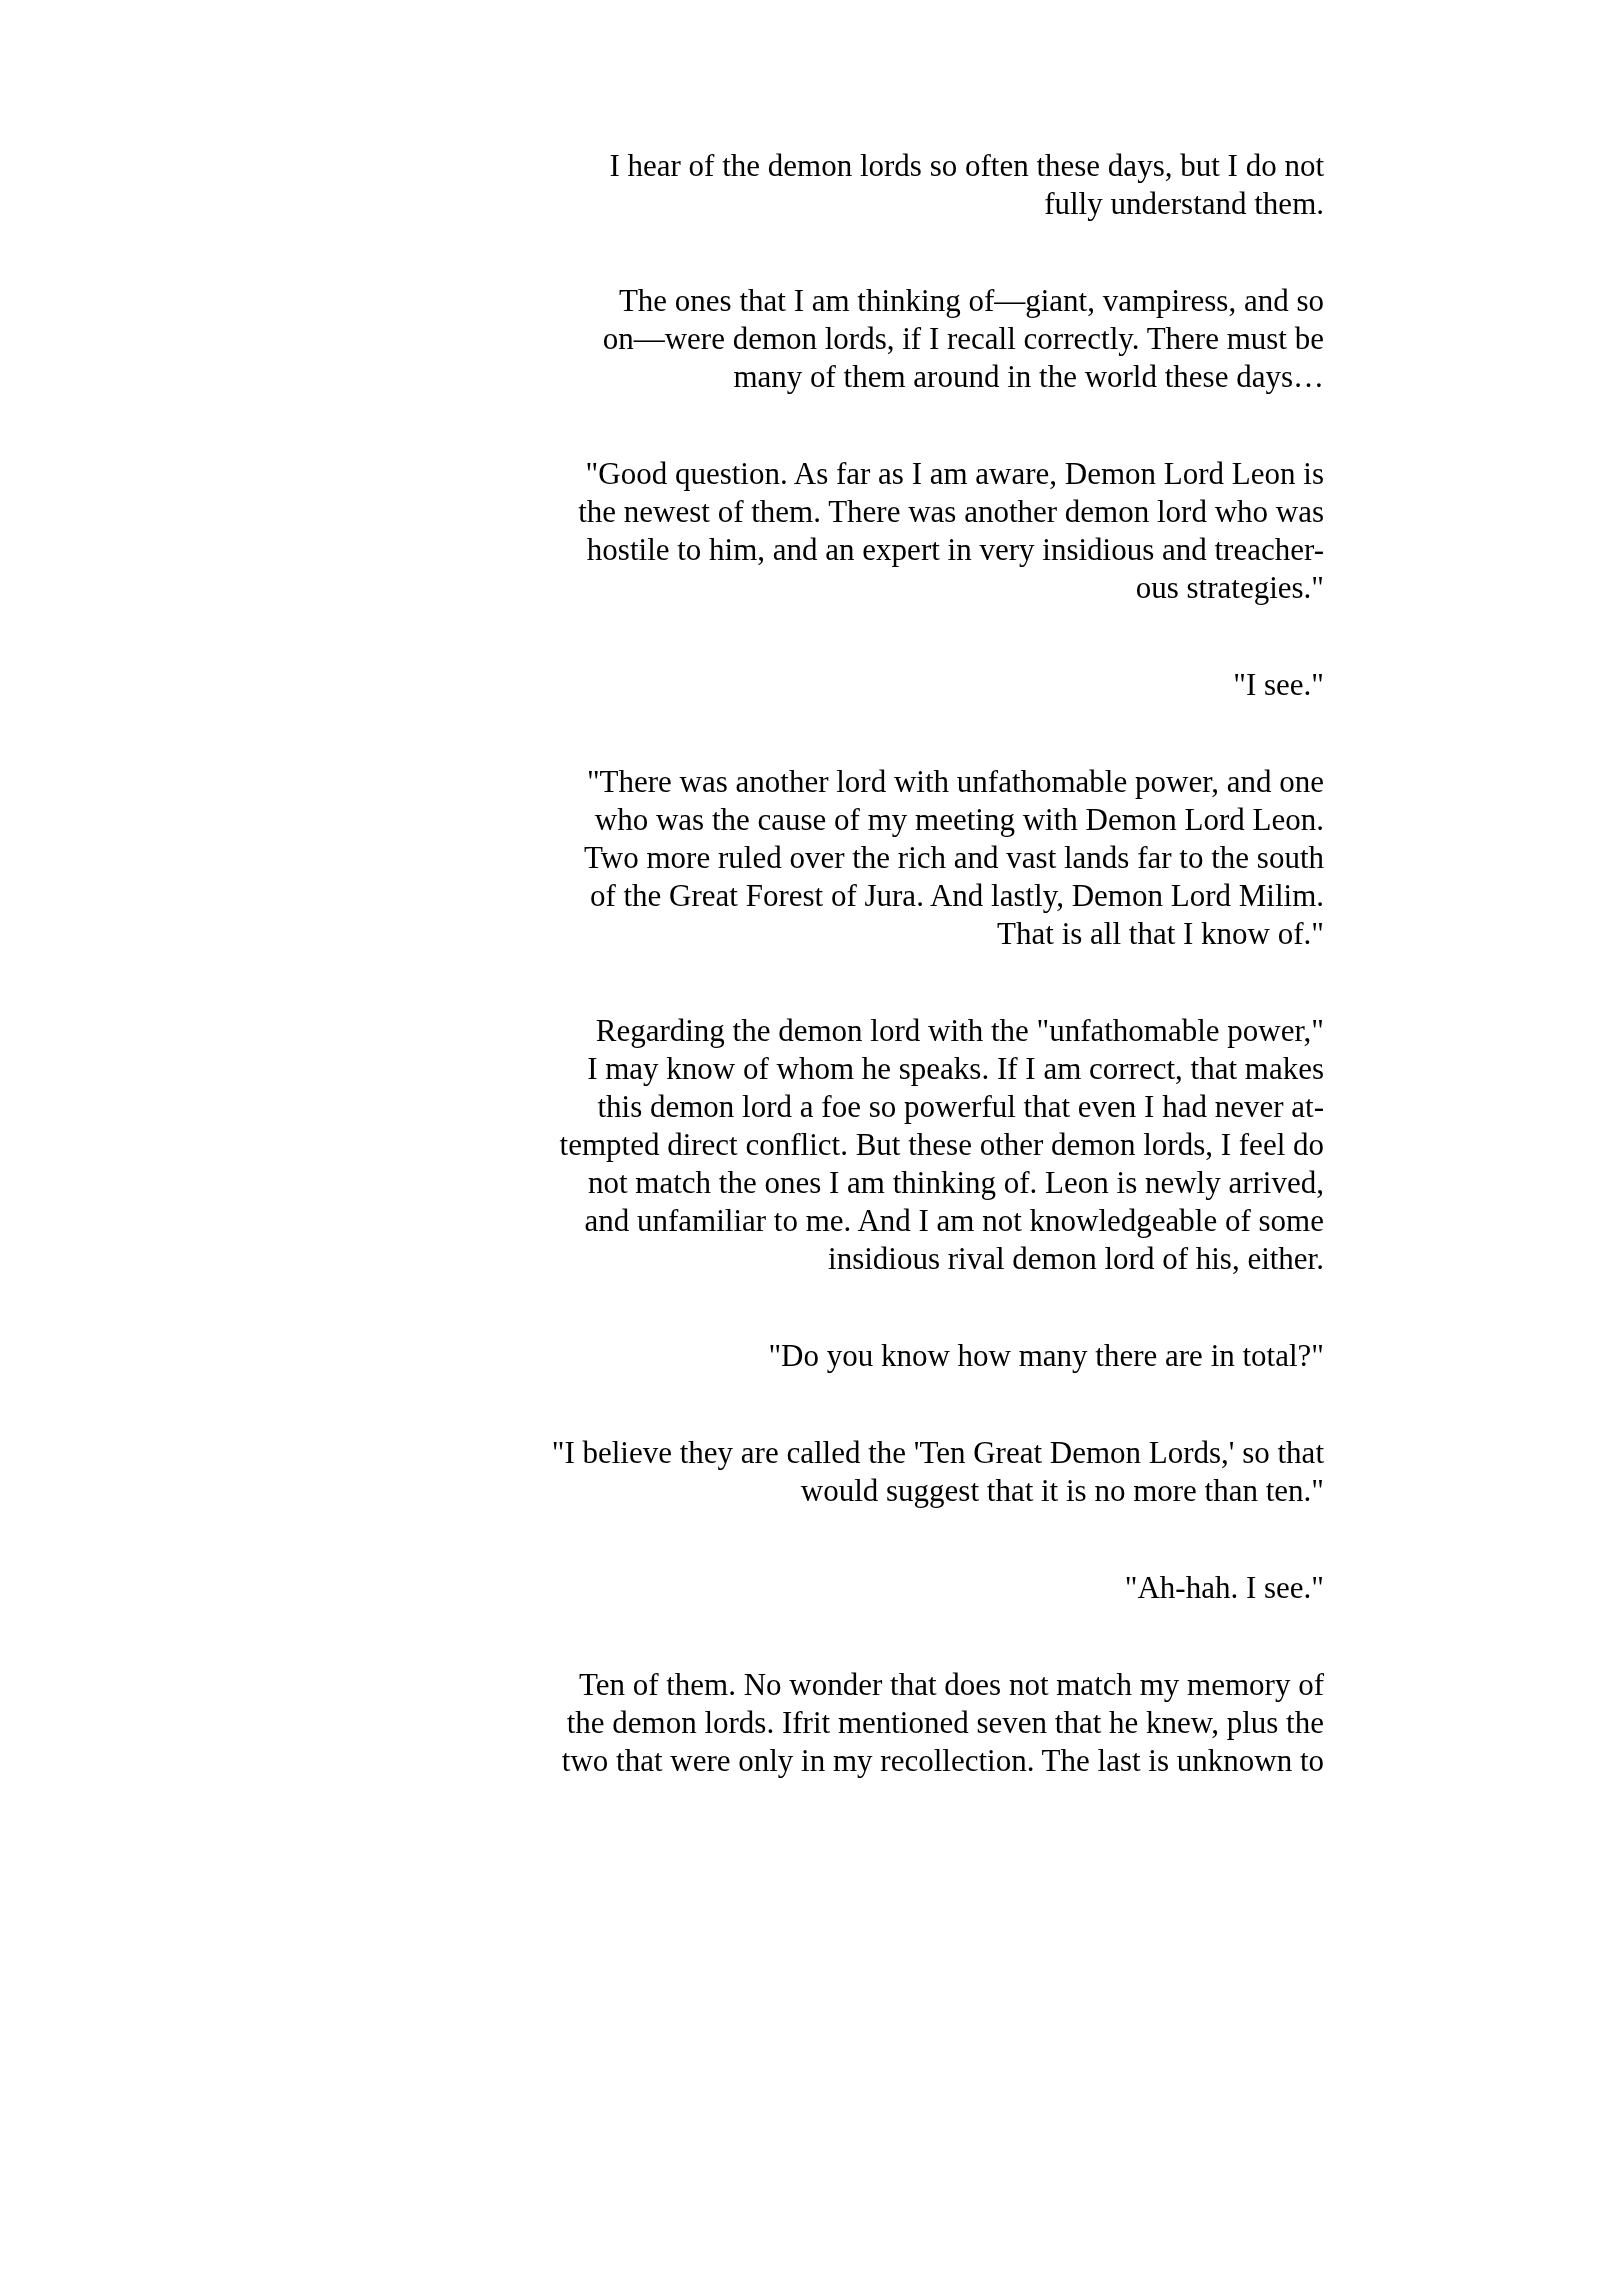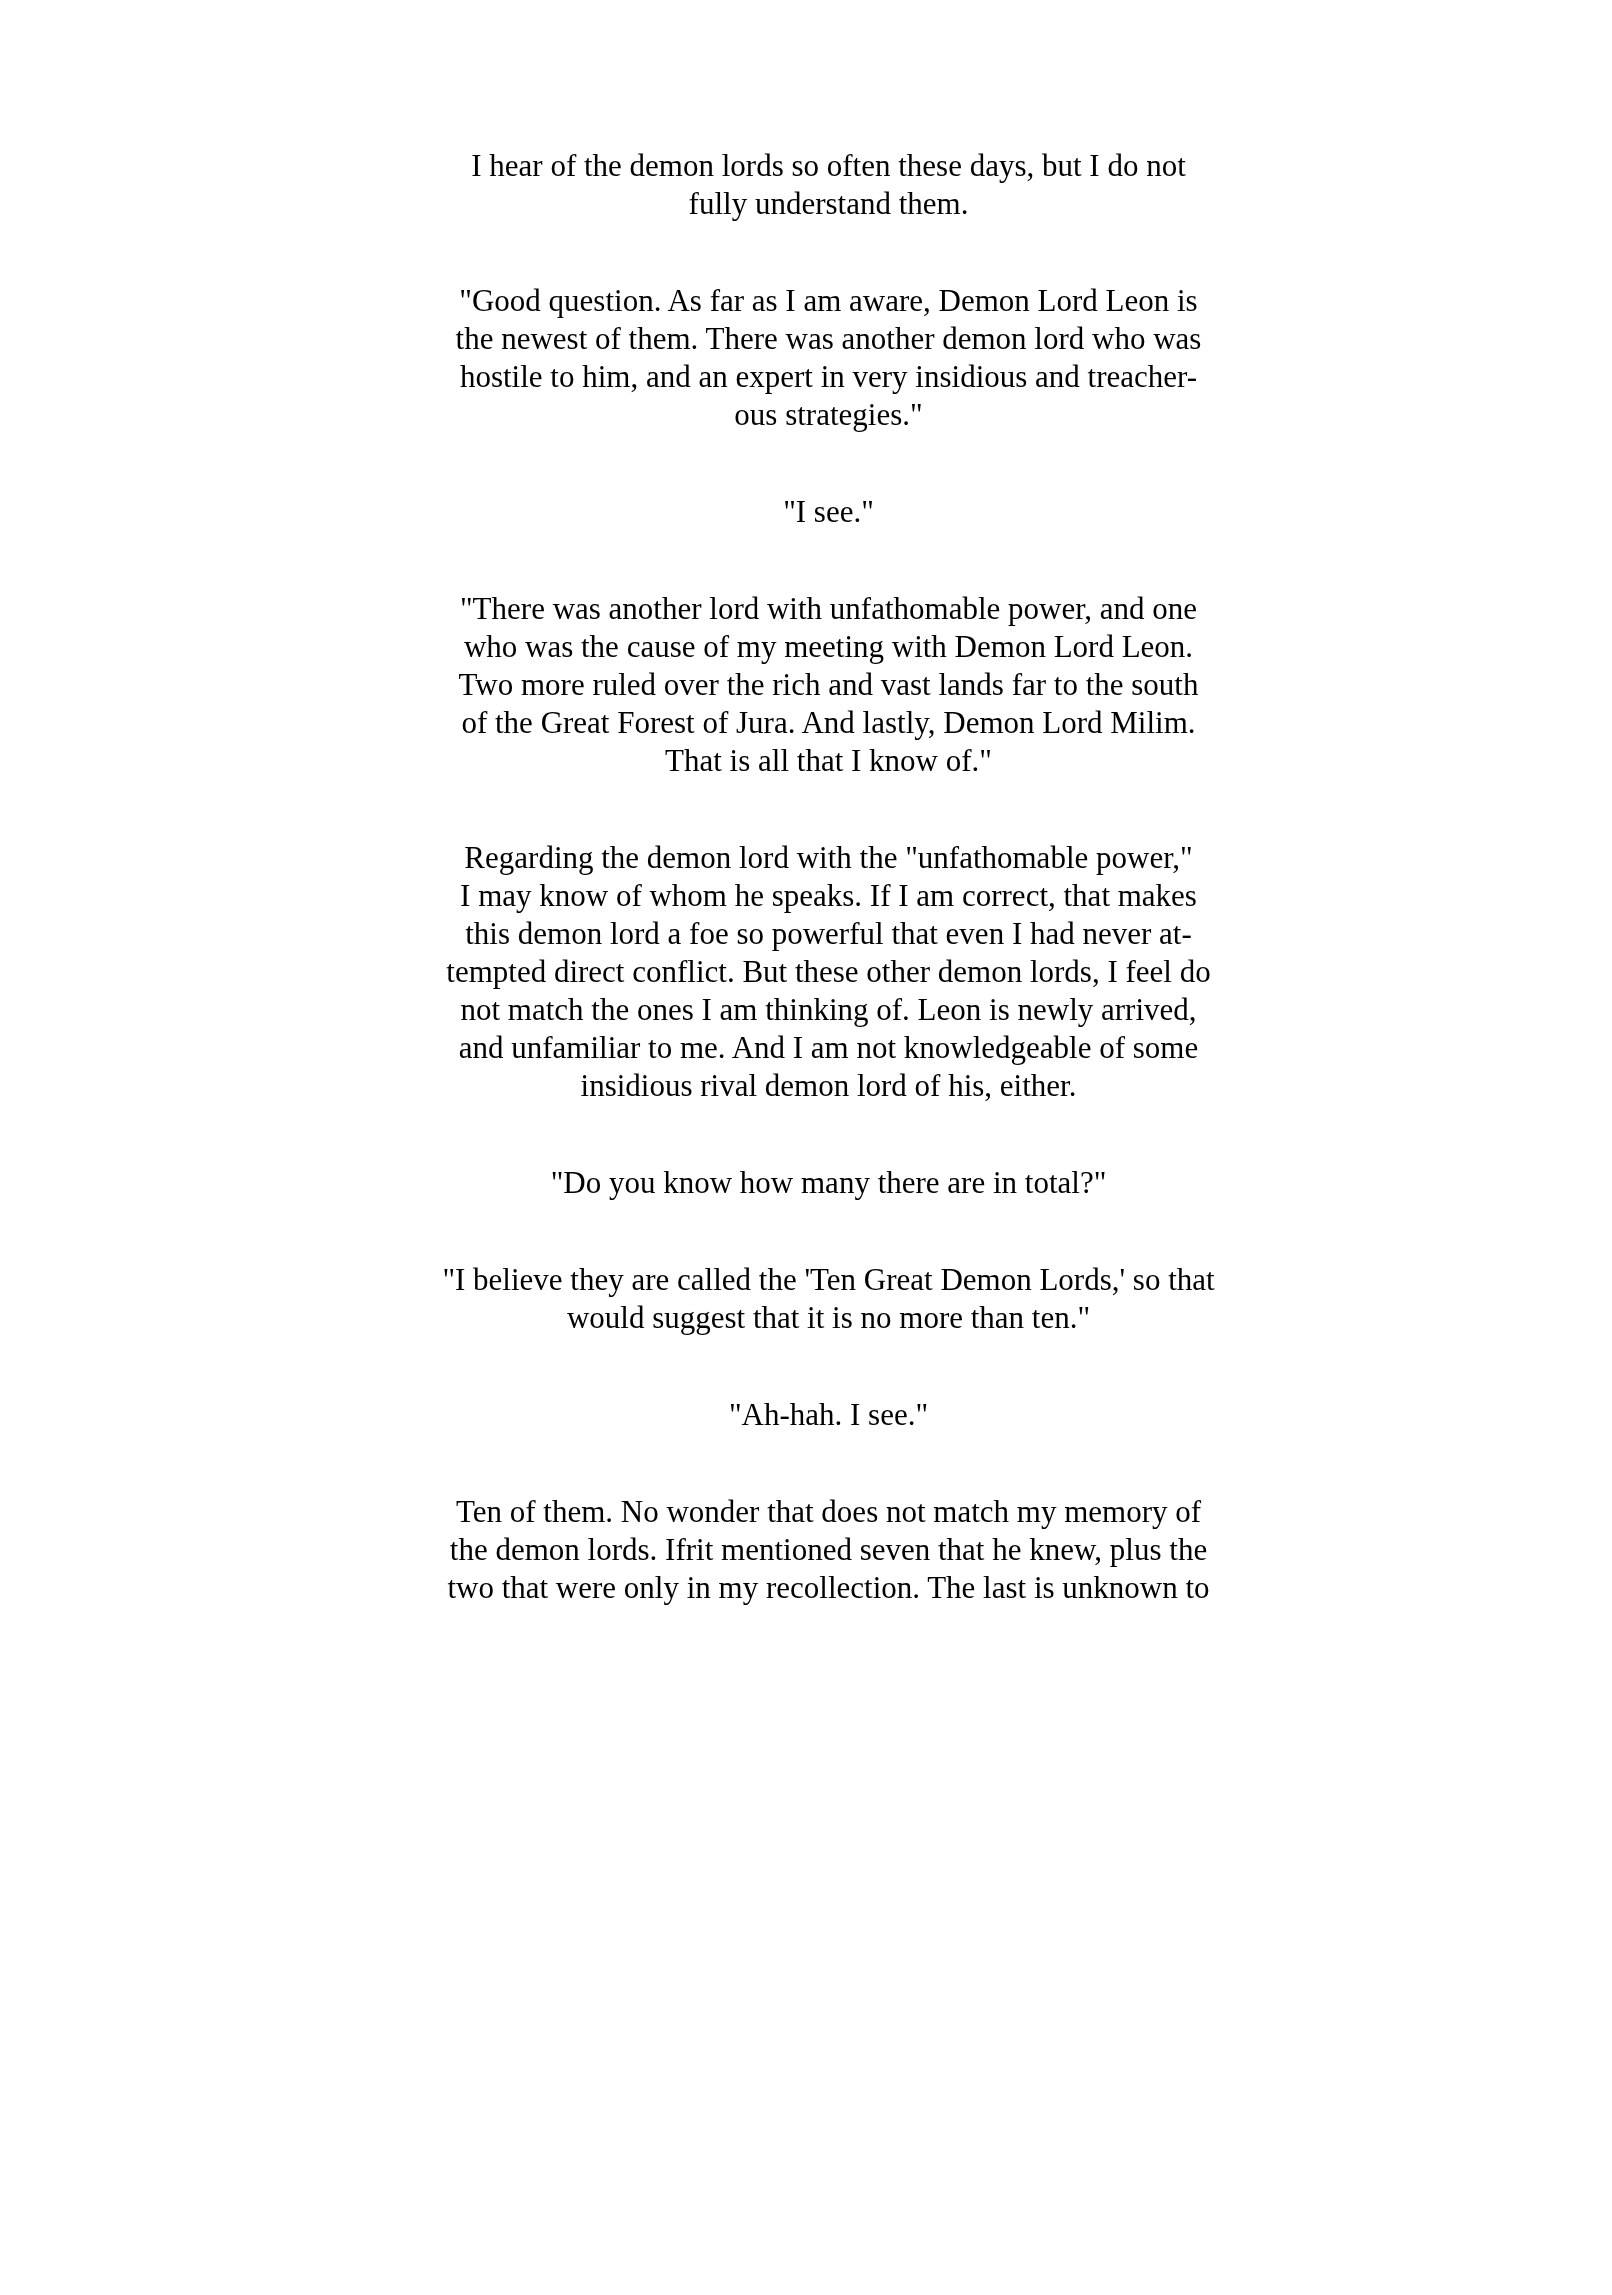--- a/index.html
+++ b/index.html
@@ -16,38 +16,41 @@
   }
   .text-block {
     position: absolute;
     left: 333px;
     top: 147px;
     width: 991px;
     font-family: "Liberation Serif", "DejaVu Serif", serif;
     font-size: 31px;
     line-height: 38px;
     color: #000000;
-    text-align: center;
+    text-align: right;
   }
   .text-block p {
     margin: 0 0 59px 0;
     padding: 0;
     white-space: pre-line;
   }
   .text-block p:last-child {
     margin-bottom: 0;
   }
 </style>
 </head>
 <body>
 
 <div class="page">
   <div class="text-block">
     <p>I hear of the demon lords so often these days, but I do not
 fully understand them.</p>
+    <p>The ones that I am thinking of—giant, vampiress, and so
+on—were demon lords, if I recall correctly. There must be
+many of them around in the world these days…</p>
     <p>"Good question. As far as I am aware, Demon Lord Leon is
 the newest of them. There was another demon lord who was
 hostile to him, and an expert in very insidious and treacher-
 ous strategies."</p>
     <p>"I see."</p>
     <p>"There was another lord with unfathomable power, and one
 who was the cause of my meeting with Demon Lord Leon.
 Two more ruled over the rich and vast lands far to the south
 of the Great Forest of Jura. And lastly, Demon Lord Milim.
 That is all that I know of."</p>

